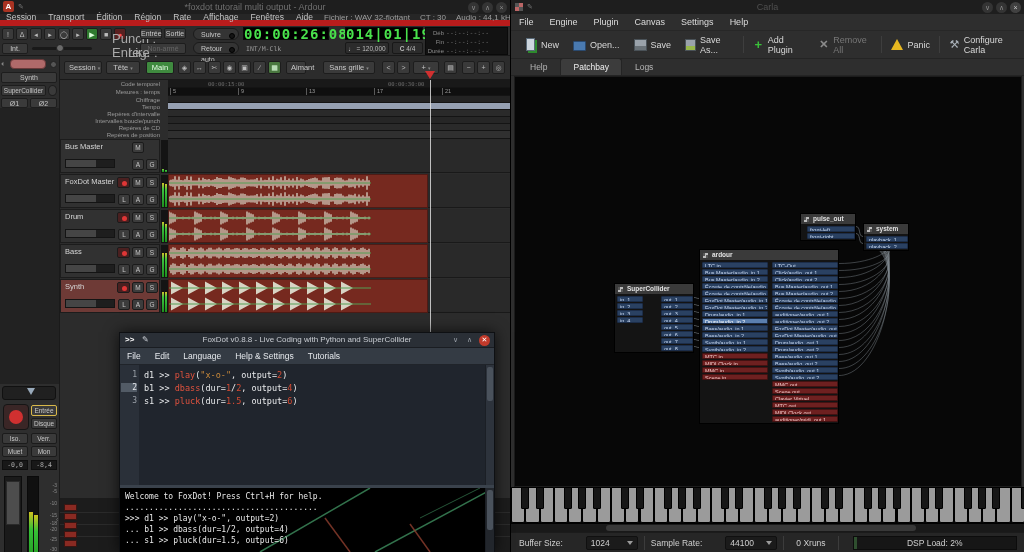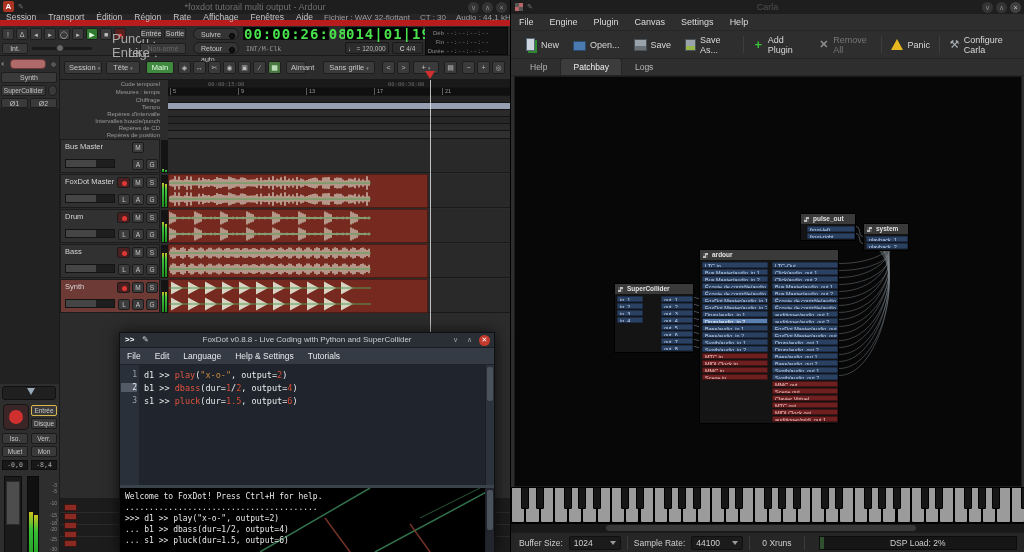--- a/index.html
+++ b/index.html
@@ -178,21 +178,21 @@
   .pcol { position:absolute; top:11px; }
   .keyboard { position:absolute; left:0; top:487px; width:514px; height:37px; background:#000; overflow:hidden; }
   .wkey { position:absolute; top:0; height:36px; background:#9b9b9b; border:1px solid #000; border-radius:0 0 2px 2px; }
   .bkey { position:absolute; top:0; height:22px; width:8px; background:#161616; border:1px solid #000; z-index:2;
         border-radius:0 0 1px 1px; }
   .hscroll { position:absolute; left:0; top:524px; width:514px; height:8px; background:#191919; }
   .hscroll .h { position:absolute; top:1px; height:6px; background:#383838; border-radius:3px; }
   .cstatus { position:absolute; left:0; top:532px; width:514px; height:20px; background:#262626; border-top:1px solid #1b1b1b;
         display:flex; align-items:center; font-size:8.5px; color:#cfcfcf; padding-left:8px; gap:6px; }
   .combo { display:flex; align-items:center; gap:4px; background:#1b1b1b; border:1px solid #101010; border-radius:2px;
-        height:14px; padding:0 4px; min-width:52px; justify-content:space-between; }
+        height:14px; padding:0 4px; min-width:52px; justify-content:space-between;margin-left:17px; }
   .dnarrow { width:0; height:0; border-left:3px solid transparent; border-right:3px solid transparent;
         border-top:4px solid #9a9a9a; }
   .vsep { width:1px; height:14px; background:#3c3c3c; }
   .dspbar { position:relative; flex:1; height:14px; margin:0 8px; background:#161616; border:1px solid #0c0c0c;
         text-align:center; line-height:13px; font-size:8.5px; color:#cfcfcf; }
   .dspbar i { position:absolute; left:0; top:0; bottom:0; width:2%; background:#2f4f2f; }
 
   svg { position:absolute; left:0; top:0; }
 </style>
 </head>

